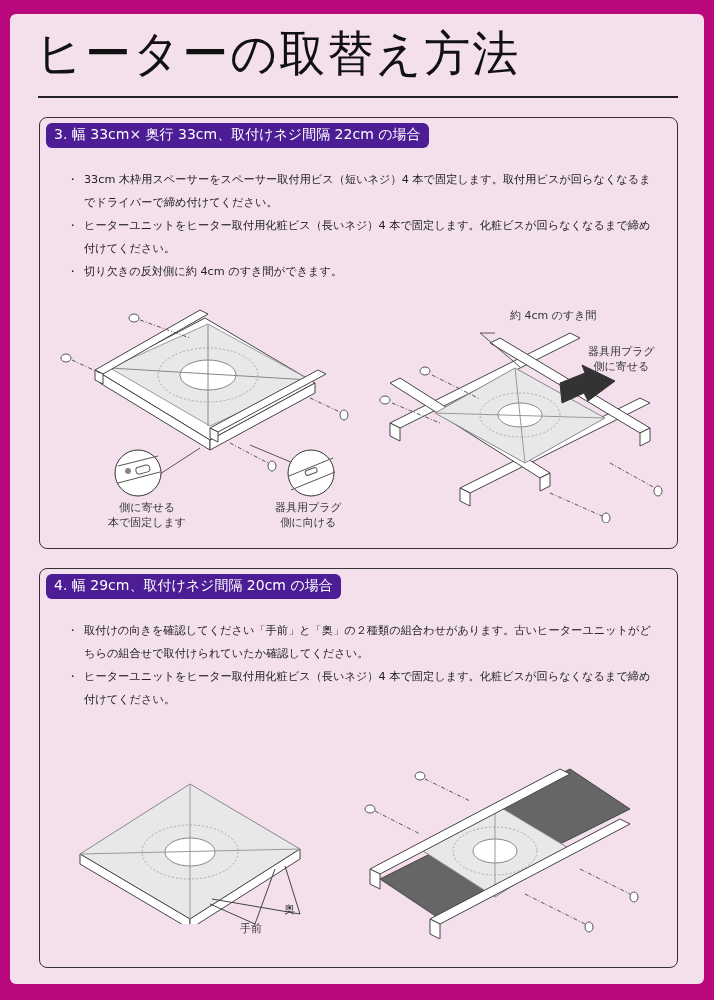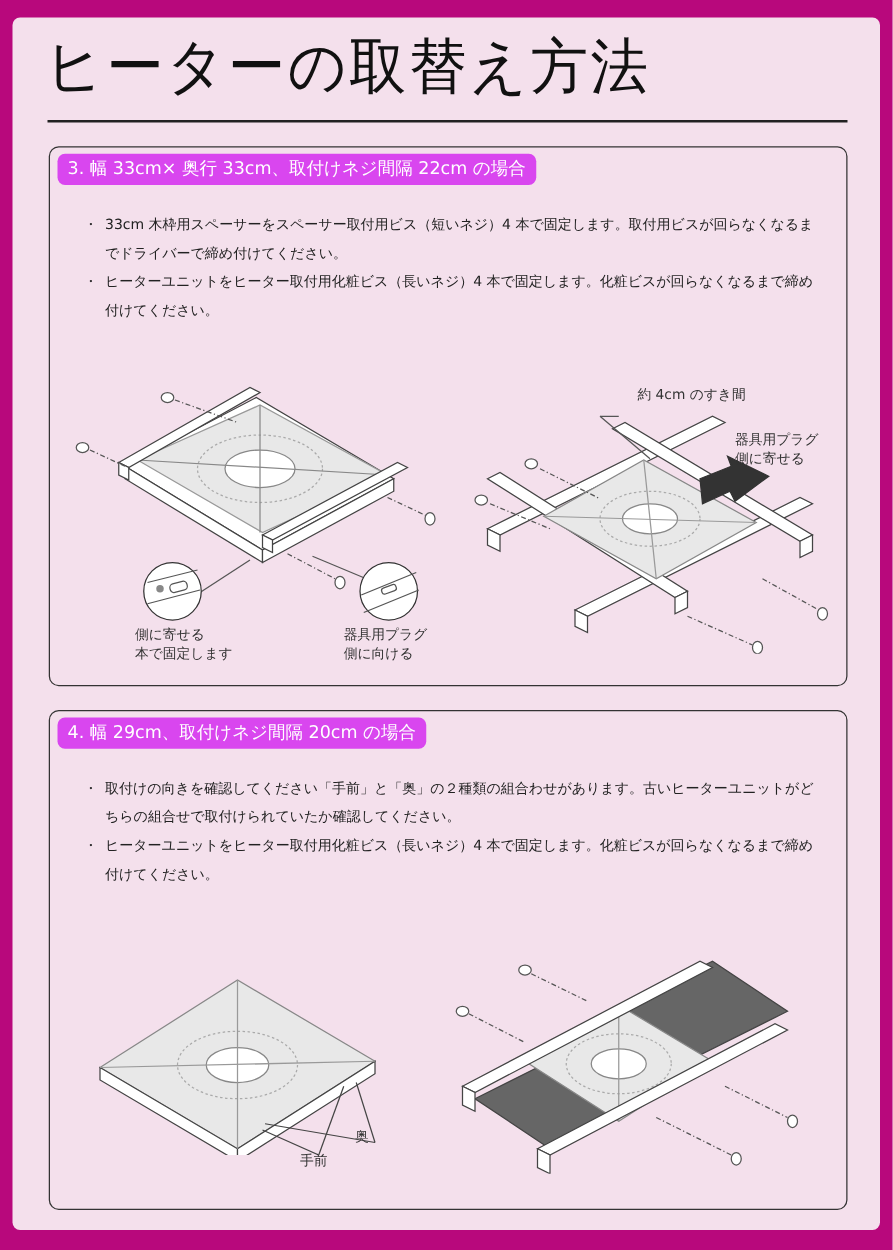--- a/index.html
+++ b/index.html
@@ -3,40 +3,41 @@
 <meta charset="utf-8">
 <style>
   html,body{margin:0;padding:0;}
   body{width:714px;height:1000px;background:#b8087c;position:relative;overflow:hidden;font-family:"DejaVu Sans","Liberation Sans",sans-serif;}
   .panel{position:absolute;left:10px;top:14px;width:694px;height:970px;background:#f4e0ec;border-radius:6px;}
   .title{position:absolute;left:36px;top:30px;font-size:46px;font-weight:300;letter-spacing:2px;color:#111;font-family:"DejaVu Sans",sans-serif;line-height:1;transform:scaleY(1.05);}
   .title-rule{position:absolute;left:38px;top:96px;width:640px;height:2px;background:#222;}
   .section{position:absolute;left:39px;width:637px;border:1.5px solid #333;border-radius:8px;background:#f4e0ec;}
   .sec1{top:117px;height:430px;}
   .sec2{top:568px;height:398px;}
-  .sec-head{position:absolute;left:6px;top:5px;background:#d946ef;color:#fff;font-size:14px;padding:3px 8px 4px;border-radius:6px;white-space:nowrap;}
+  .sec-head{position:absolute;left:6px;top:5px;background:#4c1d95;color:#fff;font-size:14px;padding:3px 8px 4px;border-radius:6px;white-space:nowrap;}
   .bullets{position:absolute;left:30px;top:34px;width:590px;font-size:11.2px;color:#222;line-height:23px;margin-top:16px;}
   .bullet{position:relative;padding-left:14px;}
   .bullet::before{content:"・";position:absolute;left:-3px;top:0;}
   .fig{position:absolute;}
-  .lbl{position:absolute;font-size:11px;color:#333;line-height:15px;text-align:left;white-space:nowrap;}
+  .lbl{position:absolute;font-size:11px;color:#333;line-height:15px;text-align:center;white-space:nowrap;}
 </style>
 </head>
 <body>
 
 <div class="panel"></div>
 
 <div class="title">ヒーターの取替え方法</div>
 <div class="title-rule"></div>
 
 <div class="section sec1">
   <div class="sec-head">3. 幅 33cm× 奥行 33cm、取付けネジ間隔 22cm の場合</div>
   <div class="bullets">
     <div class="bullet">33cm 木枠用スペーサーをスペーサー取付用ビス（短いネジ）4 本で固定します。取付用ビスが回らなくなるまでドライバーで締め付けてください。</div>
     <div class="bullet">ヒーターユニットをヒーター取付用化粧ビス（長いネジ）4 本で固定します。化粧ビスが回らなくなるまで締め付けてください。</div>
+    <div class="bullet">切り欠きの反対側に約 4cm のすき間ができます。</div>
   </div>
 
   <svg class="fig" style="left:10px;top:180px" width="300" height="180" viewBox="0 0 300 180">
     <g fill="#fff" stroke="#444" stroke-width="1">
       <polygon points="50,75 155,20 265,85 160,142"></polygon>
       <polygon points="50,75 160,142 160,152 50,85"></polygon>
       <polygon points="160,142 265,85 265,95 160,152"></polygon>
       <polygon points="60,70 160,128 260,82 158,26" fill="#e8e8e8" stroke="#999"></polygon>
       <ellipse cx="158" cy="77" rx="28" ry="15" fill="#fff" stroke="#888"></ellipse>
       <ellipse cx="158" cy="77" rx="50" ry="27" fill="none" stroke="#aaa" stroke-dasharray="2,2"></ellipse>

